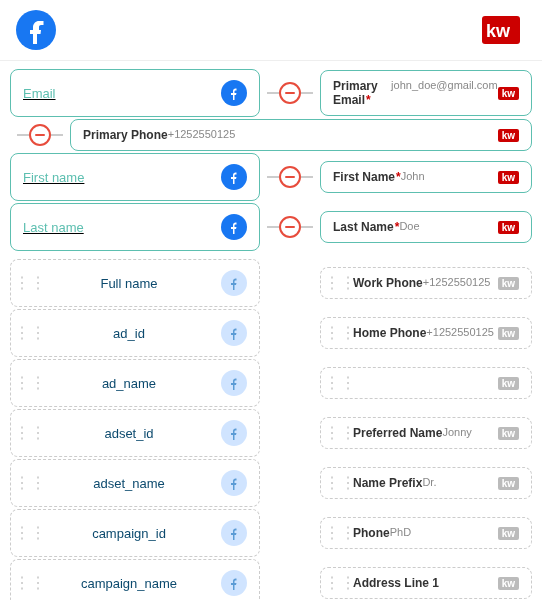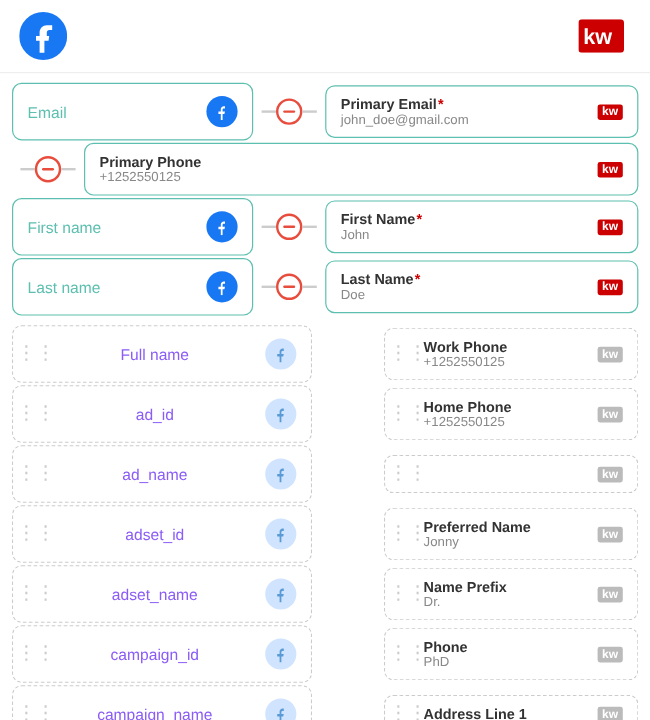--- a/index.html
+++ b/index.html
@@ -71,21 +71,21 @@
       border: 1.5px dashed #ccc;
       border-radius: 8px;
       padding: 10px 12px;
       display: flex;
       align-items: center;
       justify-content: space-between;
       background: #fff;
     }
     .field-card-gray .field-label {
       font-size: 13px;
-      color: #8b5cf6;
+      color: #0c4a6e;
     }
 
     
     .right-card-connected {
       border: 1.5px solid #5dbfb0;
       border-radius: 8px;
       padding: 8px 12px;
       display: flex;
       align-items: center;
       justify-content: space-between;
@@ -95,21 +95,21 @@
       border: 1.5px dashed #ccc;
       border-radius: 8px;
       padding: 8px 12px;
       display: flex;
       align-items: center;
       justify-content: space-between;
       background: #fff;
     }
     .right-card-info {
       display: flex;
-      flex-direction: column;
+      flex-direction: row;
     }
     .right-card-title {
       font-size: 12px;
       font-weight: 600;
       color: #333;
     }
     .right-card-value {
       font-size: 11px;
       color: #888;
     }
@@ -189,22 +189,23 @@
     }
 
     
     .mapping-row {
       display: flex;
       align-items: center;
       position: relative;
       margin-bottom: 2px;
     }
     .mapping-row .left-field {
-      width: 201px;
+      width: 250px;
       flex-shrink: 0;
+      text-decoration: underline;
     }
     .mapping-row .connector {
       display: flex;
       align-items: center;
       width: 60px;
       justify-content: center;
       flex-shrink: 0;
     }
     .mapping-row .connector-line {
       height: 2px;

